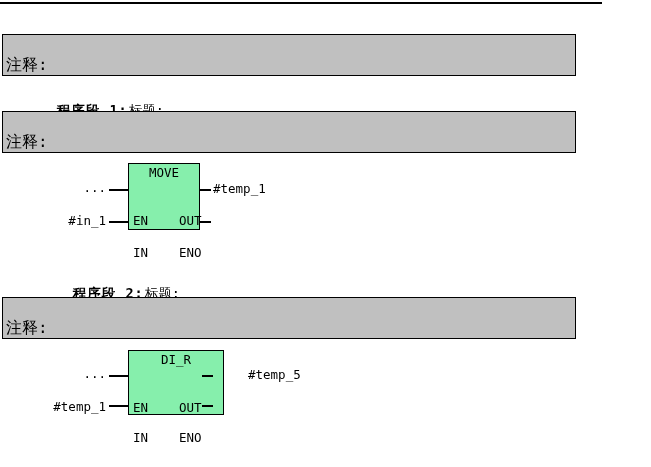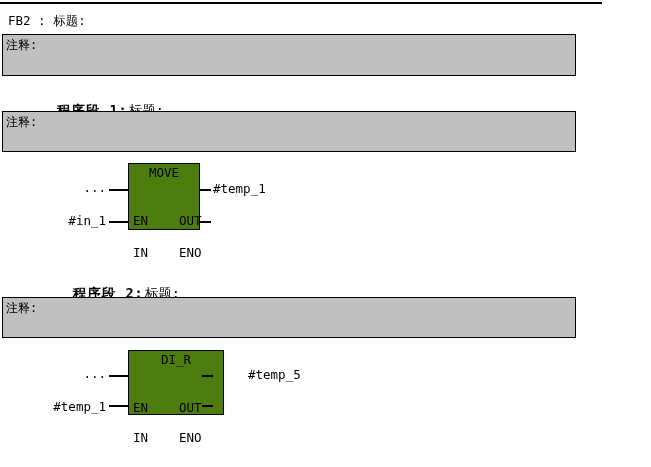--- a/index.html
+++ b/index.html
@@ -14,46 +14,45 @@
   }
   .abs { position:absolute; }
   .hrule { background:#000000; height:2px; }
   .wire  { background:#000000; height:2px; }
   .fb-title { font-size:12.5px; white-space:pre; }
   .net-header { font-size:13.5px; white-space:pre; }
   .net-header .bold { font-weight:bold; letter-spacing:1px; margin-right:1px; }
   .comment-box {
     background:#c0c0c0;
     border:1px solid #000000;
-    font-size:12px;
-    padding:2px 3px;
+    font-size:16px;
+    padding:20px 3px;
     overflow:hidden;
   }
   .block {
     border:1px solid #000000;
-    background:#4d7c0f;
+    background:#86efac;
   }
   .block-title {
     position:absolute; left:0; right:0; top:1px;
     text-align:center; font-size:12.5px;
   }
   .pin { position:absolute; font-size:12.5px; line-height:13px;margin-top:31px; }
   .pin-l { left:4px; }
   .pin-r { left:50px; }
   .operand { font-size:12.5px; line-height:13px; white-space:pre; }
   .op-right { text-align:right; }
 </style>
 </head>
 <body>
 
 <div id="page">
 
   <div class="abs hrule" style="left:0;top:2px;width:602px;"></div>
 
-  <div class="abs fb-title" style="left:8px;top:13px;">FB2 : 标题:</div>
 
   <div class="abs comment-box" style="left:2px;top:34px;width:574px;height:42px;">
     <span>注释:</span>
   </div>
 
   <div>
     <div class="abs net-header" style="left:8px;top:86px;">
       <span class="bold">程序段 1:</span><span>标题:</span>
     </div>
 

